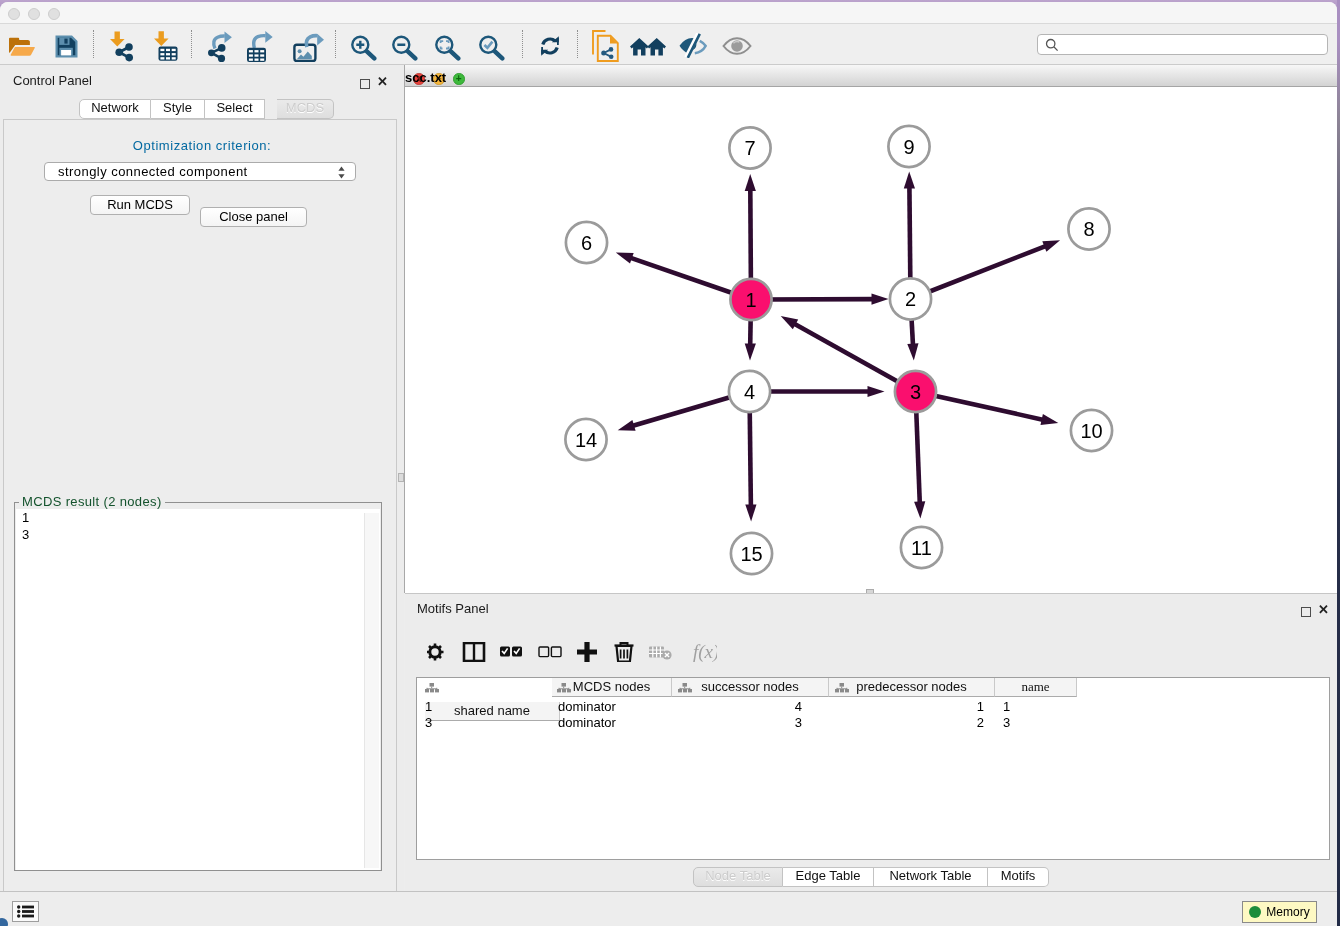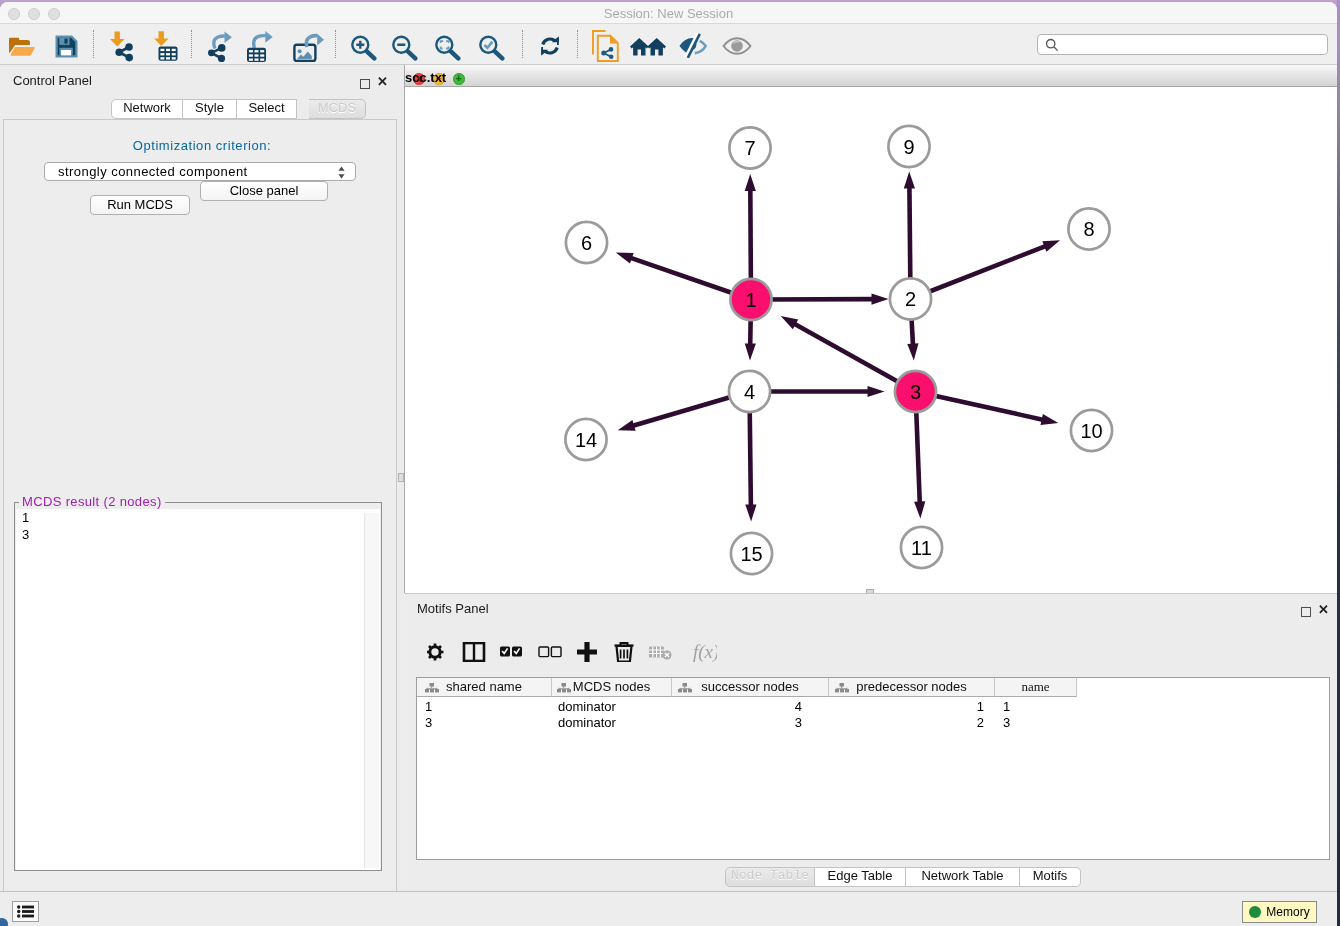--- a/index.html
+++ b/index.html
@@ -30,39 +30,39 @@
   
   #cp { position:absolute; left:0; top:63px; width:404px; height:828px; background:#ececec; }
   #cp-title { position:absolute; left:13px; top:8px; font-size:13px; color:#1a1a1a; }
   #cp-float { position:absolute; left:360px; top:14px; width:10px; height:10px; border:1.5px solid #4d4d4d; }
   #cp-close { position:absolute; left:377px; top:9px; font-size:13px; font-weight:bold; color:#222; }
   #cp-body { position:absolute; left:3px; top:54px; width:394px; height:823px;
     border:1px solid #c9c9c9; background:#ededed; }
   .seg { position:absolute; display:flex; }
   .seg .s { font-size:13px; color:#111; background:#fff; border:1px solid #c3c3c3;
     border-left:none; text-align:center; line-height:15px; height:20px; }
-  .seg .s.first { border-left:1px solid #c3c3c3; border-radius:5px 0 0 5px;margin-left:32px; }
+  .seg .s.first { border-left:1px solid #c3c3c3; border-radius:5px 0 0 5px; }
   .seg .s.last { border-radius:0 5px 5px 0; }
   .seg .s.sel { background:linear-gradient(#eaeaea,#dedede); color:#ccc;
     text-shadow:0 1px 0 #fff; }
   #cp-tabs { left:79px; top:34px; }
   #opt-label { position:absolute; left:0; top:73px; width:100%; text-align:center;
     font-size:13px; color:#0369a1; letter-spacing:0.55px; }
   #opt-select { position:absolute; left:44px; top:97px; width:312px; height:19px;
     background:#fff; border:1px solid #ababab; border-radius:4px;
     font-size:13px; line-height:17px; padding-left:13px; color:#000; letter-spacing:0.45px; }
   .btn { position:absolute; height:20px; background:linear-gradient(#ffffff,#f4f4f4);
     border:1px solid #b0b0b0; border-radius:4px; font-size:13px; color:#000;
     text-align:center; line-height:18px; }
   #btn-run { left:90px; top:130px; width:100px; }
-  #btn-close { left:200px; top:116px; width:128px;text-align:center; }
+  #btn-close { left:200px; top:142px; width:107px;text-align:center; }
   #fieldset { position:absolute; left:14px; top:437px; width:368px; height:369px;
     border:1px solid #909090; }
   #fieldset-label { position:absolute; left:4px; top:-9px; background:#ededed;
-    padding:0 3px; font-size:13px; color:#a21caf; letter-spacing:0.35px; }
+    padding:0 3px; font-size:13px; color:#14532d; letter-spacing:0.35px; }
   #fieldset-inner { position:absolute; left:1px; top:6px; width:364px; height:361px;
     background:#fff; font-size:13px; color:#000; padding:1px 0 0 6px; line-height:16.5px; }
   #fs-scroll { position:absolute; right:2px; top:10px; width:15px; height:355px;
     background:#f7f7f7; border-left:1px solid #e6e6e6; }
   
   #vdivider { position:absolute; left:404px; top:63px; width:1px; height:528px; background:#a8a8a8; }
   #vd-handle { position:absolute; left:398px; top:471px; width:6px; height:9px;
     background:#dcdcdc; border:1px solid #b3b3b3; }
   
   #netbar { position:absolute; left:405px; top:63px; width:932px; height:22px;
@@ -101,21 +101,20 @@
 </head>
 <body>
 <div id="backtop"></div>
 <div style="position:absolute;left:-4px;top:918px;width:12px;height:12px;border-radius:50%;background:#33679e;z-index:99;"></div>
 <div id="backright"></div>
 <div id="win">
   <div id="titlebar">
     <div class="tl t1"></div>
       <div class="tl t2"></div>
       <div class="tl t3"></div>
-    <div id="titletext">Session: New Session</div>
   </div>
   <div id="toolbar">
 
     <svg class="tbi" style="left:9px; top:11.5px;" width="26" height="20.5" viewBox="0 0 26 20.5">
       <path fill="#bc7109" d="M0 16.2 V2.8 Q0 1.8 1 1.8 H9.3 Q10.2 1.8 10.2 2.9 V3.9 H18.9 Q19.7 3.9 20.3 4.6 L20.9 5.4 V9.1 H6.2 L0.9 16.4 Q0.45 17 0 16.2 Z"></path>
       <path fill="#f6a94a" d="M6.4 10.9 H25.1 Q26.2 10.9 25.7 11.9 L22.1 18.7 Q21.6 19.7 20.5 19.7 H2.4 Q1.2 19.7 1.8 18.6 L5.6 11.5 Q5.9 10.9 6.4 10.9 Z"></path>
     </svg>
 
     <svg class="tbi" style="left:55px; top:11px;" width="23" height="23" viewBox="0 0 23 23">
       <path d="M0.5 0.5 H17 L22.5 6 V22.5 H0.5 Z" fill="#5d8fae"></path>
@@ -392,21 +391,21 @@
           <g stroke="#fff" stroke-width="1.2">
             <path d="M-11 -2 h15 M-11 1.5 h15 M-7.2 -5.5 v11 M-3.4 -5.5 v11 M0.4 -5.5 v11"></path>
           </g>
           <circle cx="7" cy="3" r="4.6" stroke="none"></circle>
           <path d="M4.9 0.9 L9.1 5.1 M9.1 0.9 L4.9 5.1" stroke="#fff" stroke-width="1.4"></path>
         </g>
         <text x="266" y="16" font-family="Liberation Serif, serif" font-style="italic" font-size="19px" fill="#a0a0a0">f(x)</text>
       </g>
     </svg>
     <div id="tbl">
-      <div class="th" style="left:0; width:135px;">shared name</div>
+      <div class="th" style="left:8px; width:135px;margin-top:24px;">shared name</div>
       <div class="th" style="left:135px; width:120px;">MCDS nodes</div>
       <div class="th" style="left:255px; width:157px;text-align:center;">successor nodes</div>
       <div class="th" style="left:412px; width:166px;">predecessor nodes</div>
       <div class="th" style="left:578px; width:82px;font-family:Liberation Serif, serif;">name</div>
       <svg style="position:absolute;left:0;top:0;" width="660" height="19" viewBox="0 0 660 19">
         <g fill="#8a8a8a">
           <g transform="translate(10,5)">
             <rect x="2.5" y="0" width="4.5" height="3.6"></rect>
             <rect x="-2" y="6" width="4" height="3.4"></rect>
               <rect x="3" y="6" width="4" height="3.4"></rect>
@@ -441,21 +440,21 @@
       <div class="trow" style="left:340px; top:21px; width:45px; text-align:right;">4</div>
       <div class="trow" style="left:520px; top:21px; width:47px; text-align:right;">1</div>
       <div class="trow" style="left:586px; top:21px;">1</div>
       <div class="trow" style="left:8px; top:37px;">3</div>
       <div class="trow" style="left:141px; top:37px;">dominator</div>
       <div class="trow" style="left:340px; top:37px; width:45px; text-align:right;">3</div>
       <div class="trow" style="left:520px; top:37px; width:47px; text-align:right;">2</div>
       <div class="trow" style="left:586px; top:37px;">3</div>
     </div>
     <div class="seg" id="tp-tabs" style="left:288px; top:273px;">
-      <div class="s first sel" style="width:90px;font-family:Liberation Mono, monospace;">Node Table</div>
+      <div class="s first sel" style="width:90px;">Node Table</div>
       <div class="s" style="width:91px;">Edge Table</div>
       <div class="s" style="width:114px;">Network Table</div>
       <div class="s last" style="width:61px;">Motifs</div>
     </div>
   </div>
   <div id="statusbar">
     <div id="sb-btn">
       <svg width="17" height="13" viewBox="0 0 17 13" style="position:absolute;left:4px;top:3px;">
         <g fill="#1a1a1a">
           <circle cx="1.7" cy="2" r="1.7"></circle>

